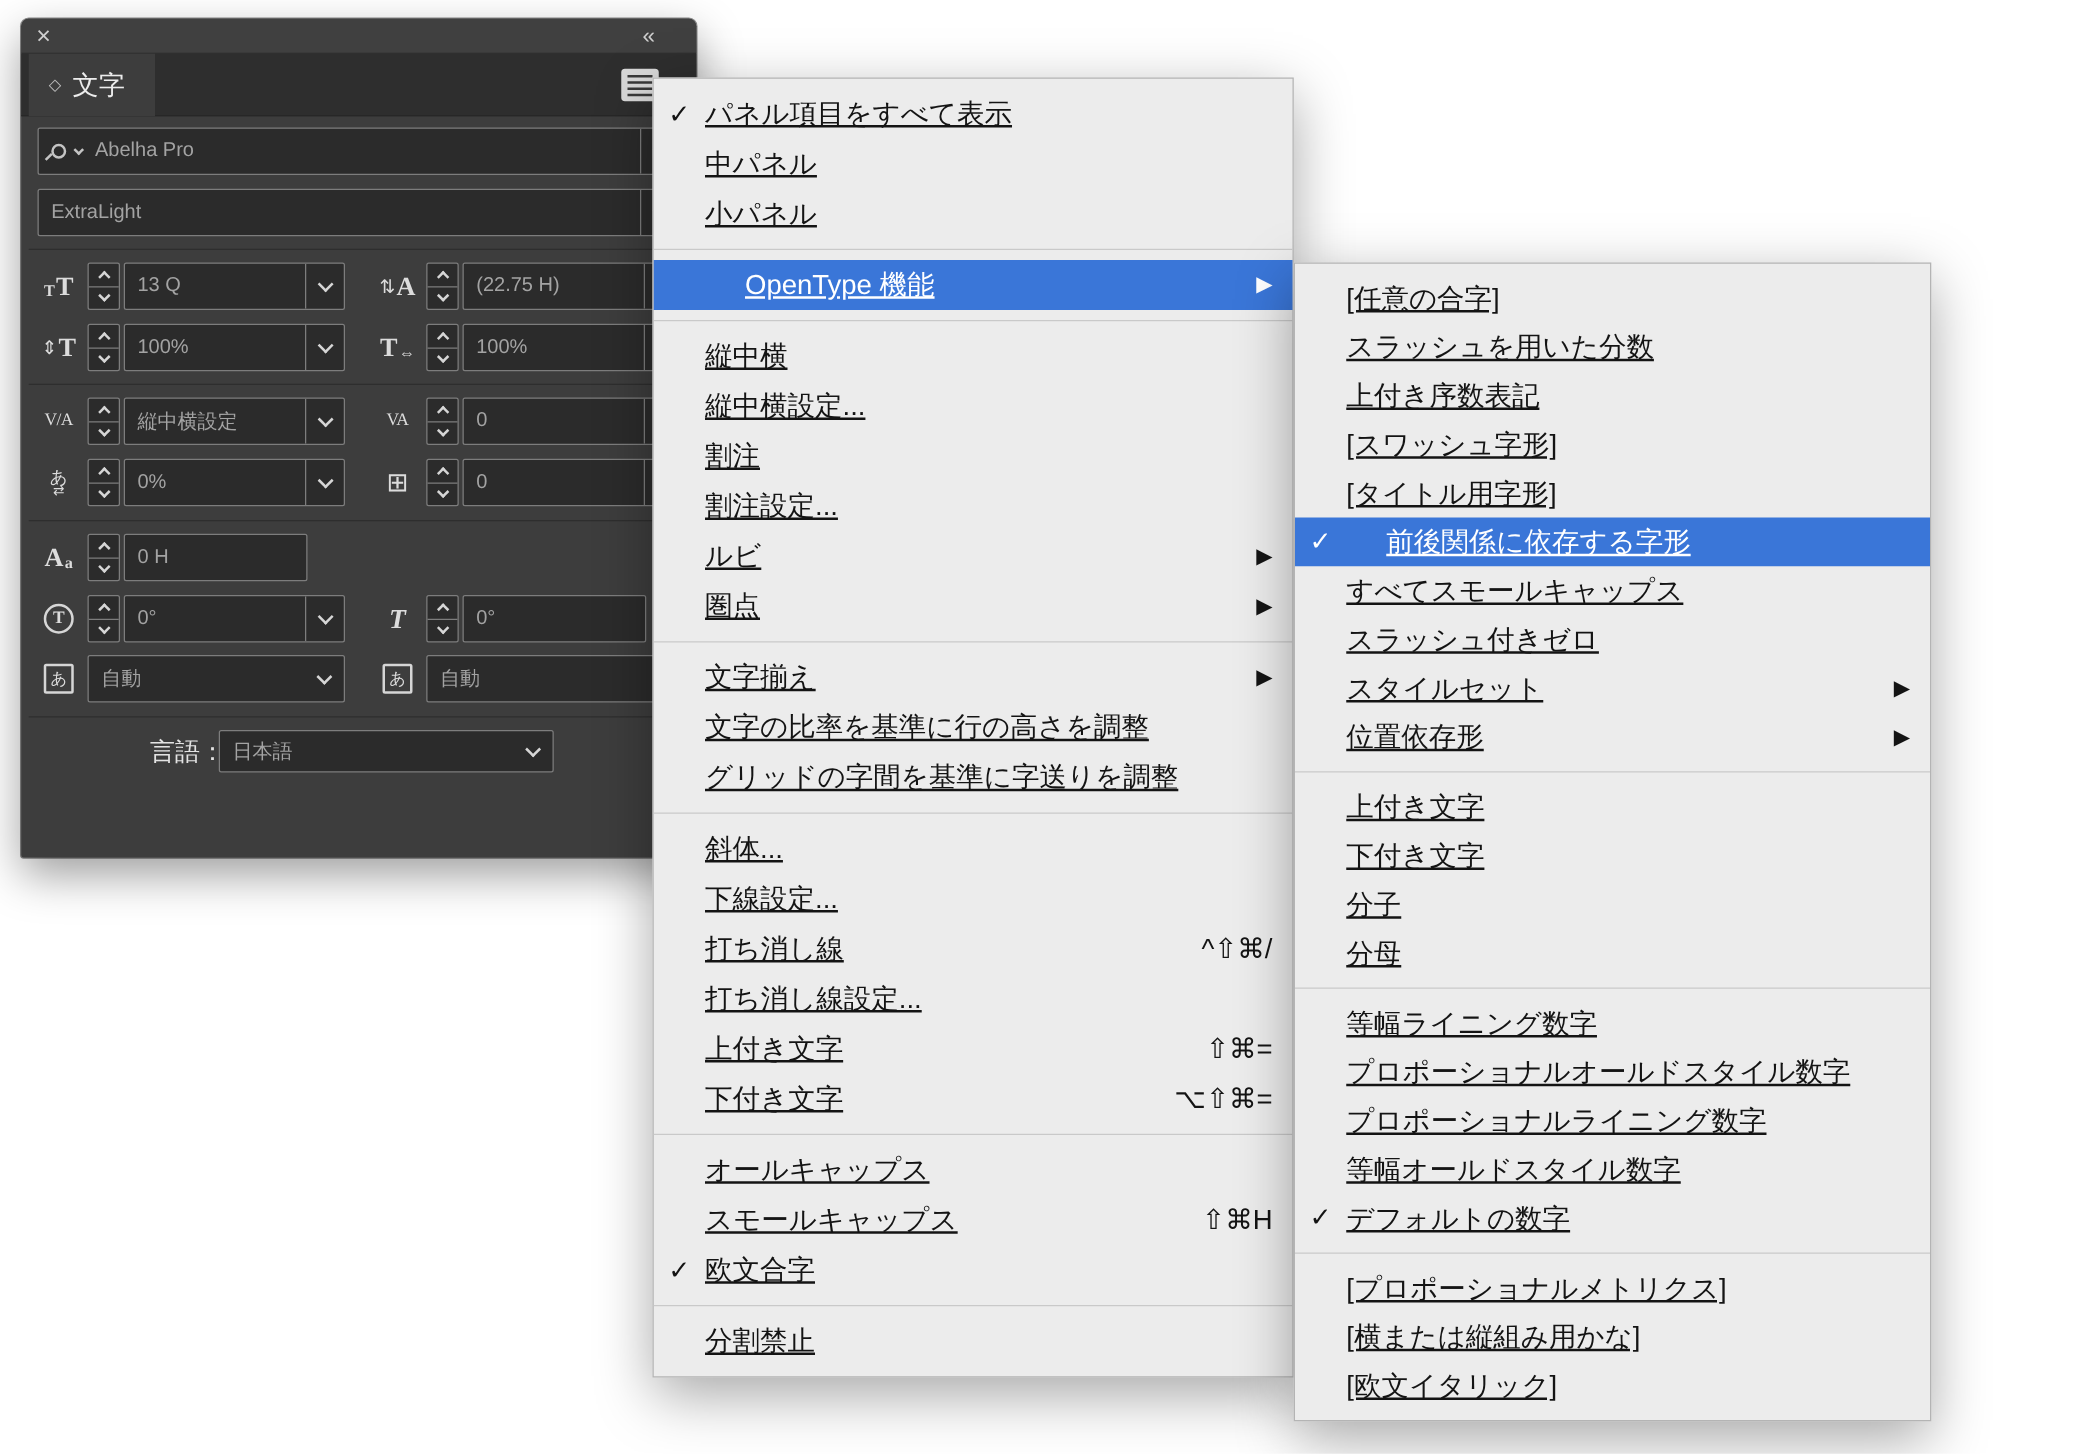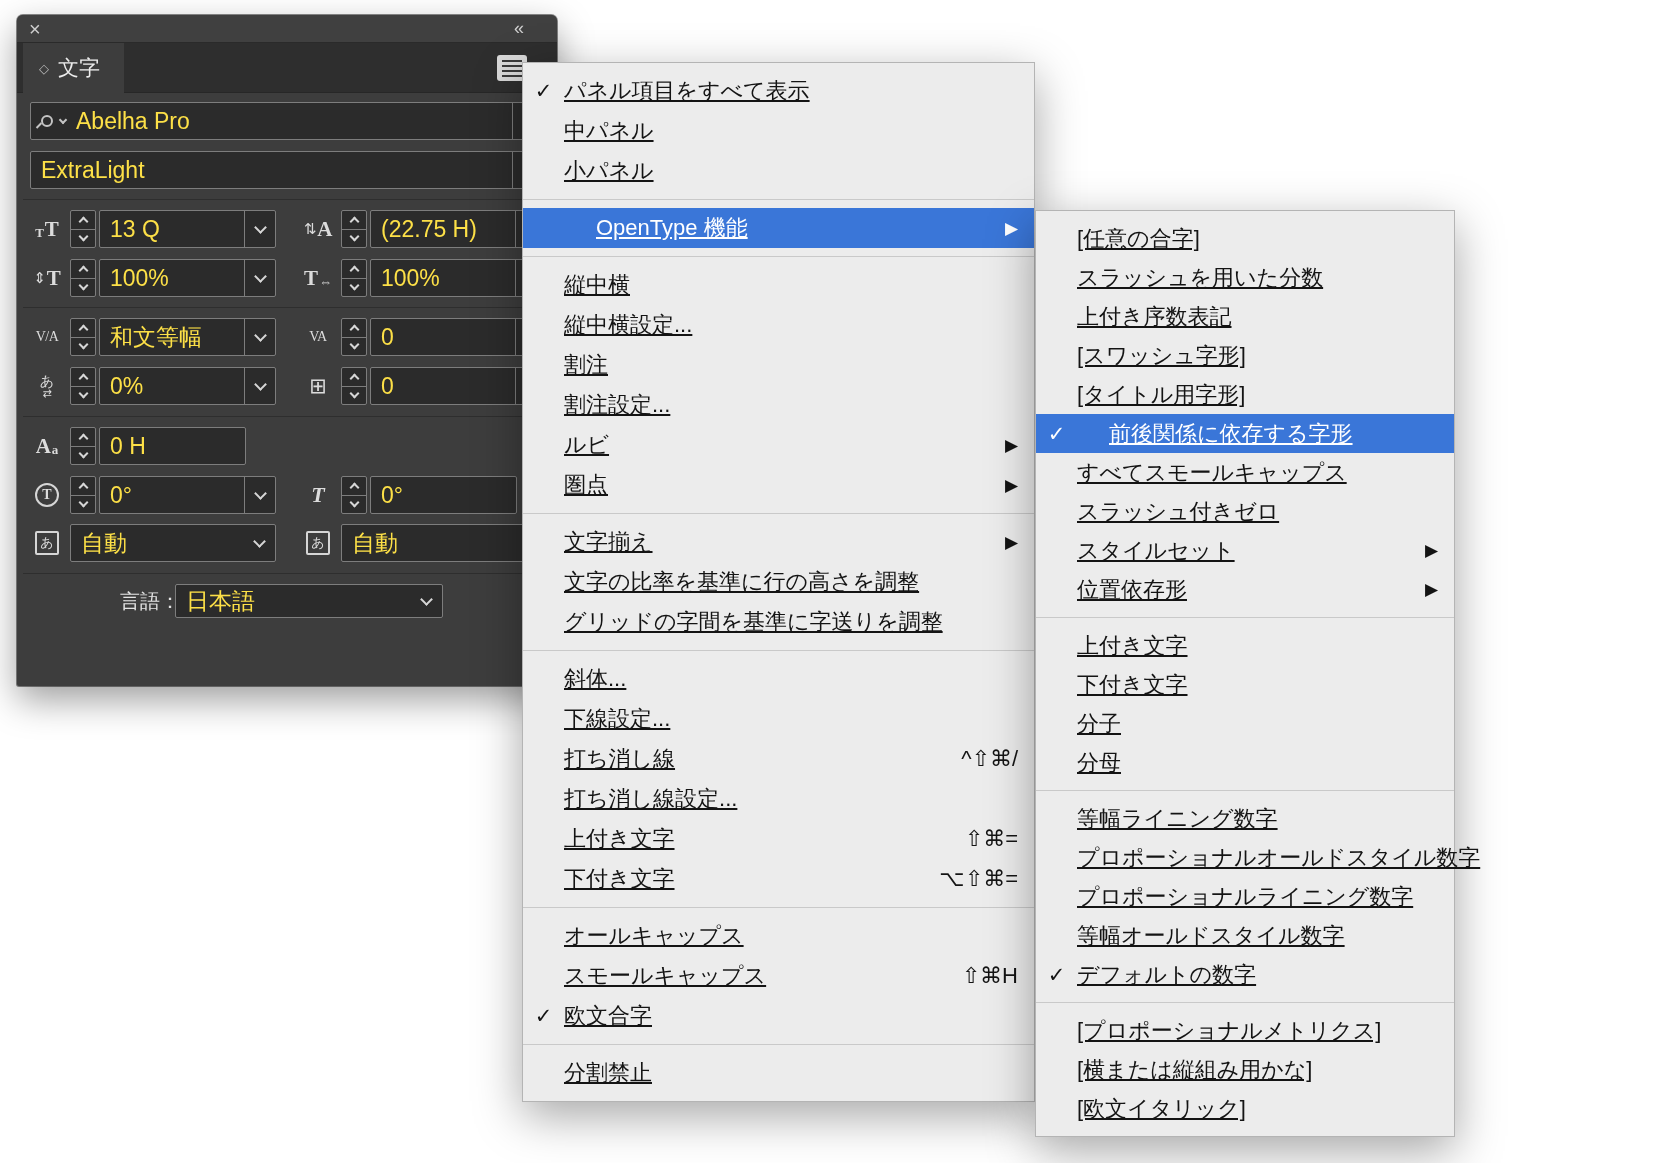--- a/index.html
+++ b/index.html
@@ -30,21 +30,21 @@
     justify-content:center; color:#dcdcdc; gap:1px; }
 
   .stepper { position:absolute; top:0; width:26px; height:38px; background:#2b2b2b;
     border:1px solid #7d7d7d; border-radius:2px; display:flex; flex-direction:column; }
   .stepper .half { flex:1; display:flex; align-items:center; justify-content:center; }
   .stepper .half.up { border-bottom:1px solid #7d7d7d; }
   .cu { width:7px; height:7px; border:solid #d6d6d6; border-width:2px 0 0 2px; transform:rotate(45deg); margin-top:3px; }
   .cd { width:7px; height:7px; border:solid #d6d6d6; border-width:0 2px 2px 0; transform:rotate(45deg); margin-bottom:3px; }
 
   .fieldbox { position:absolute; top:0; height:38px; background:#2b2b2b; border:1px solid #7d7d7d;
-    border-radius:2px; display:flex; align-items:center; color:#fde047; font-size:23px; overflow:hidden; }
+    border-radius:2px; display:flex; align-items:center; color:#a3a3a3; font-size:16px; overflow:hidden; }
   .fieldtext { flex:1; padding-left:10px; white-space:nowrap; }
   .ddseg { width:31px; height:100%; border-left:1px solid #7d7d7d; display:flex; align-items:center;
     justify-content:center; flex:0 0 auto; }
   .ddseg.nodiv { border-left:none; }
   .chev { width:9px; height:9px; border:solid #d6d6d6; border-width:0 2px 2px 0; transform:rotate(45deg); margin-top:-4px; }
 
   .mag { width:12px; height:12px; border:2px solid #c4c4c4; border-radius:50%; margin-left:10px;
     position:relative; flex:0 0 auto; }
   .mag::after { content:""; position:absolute; left:-5px; bottom:-4px; width:2px; height:7px;
     background:#c4c4c4; transform:rotate(45deg); }
@@ -63,21 +63,21 @@
   .ital { font-family:"Liberation Serif","DejaVu Serif",serif; font-style:italic; font-size:22px; font-weight:600; }
   .boxed { width:24px; height:24px; border:2px solid #d6d6d6; border-radius:2px; display:flex;
     align-items:center; justify-content:center; font-size:13px; font-style:normal; }
   .langlabel { position:absolute; left:13px; width:150px; top:0; height:34px; display:flex;
     align-items:center; justify-content:flex-end; color:#e3e3e3; font-size:20px; }
 
   
   .menu { position:absolute; background:#ececec; border:1px solid #b4b4b4;
     box-shadow:0 14px 44px rgba(0,0,0,.35); padding:8px 0; }
   .menu1 { left:522px; top:62px; width:513px; z-index:5; }
-  .menu2 { left:1035px; top:210px; width:420px; z-index:6; }
+  .menu2 { left:1035px; top:210px; width:510px; z-index:6; }
   .mi { display:flex; align-items:center; padding-right:16px; font-size:22px; color:#141414; }
   .menu1 .mi { height:40px; }
   .menu2 .mi { height:39px; }
   .mi .check { width:41px; text-align:center; font-size:21px; flex:0 0 auto; }
   .mi .label { flex:1; white-space:nowrap;text-decoration:underline; }
   .mi .shortcut { margin-left:24px; white-space:nowrap; }
   .mi .arrow { margin-left:24px; font-size:17px; }
   .mi.hl { color:#ffffff;gap:32px; }
   .msep { height:1px; background:#c9c9c9; margin:8px 0; }
 </style>
@@ -214,21 +214,21 @@
           </span>
         <span class="stepper" style="left:53px">
             <span class="half up">
               <i class="cu"></i>
             </span>
             <span class="half">
               <i class="cd"></i>
             </span>
           </span>
         <div class="fieldbox" style="left:82px;width:177px">
-          <span class="fieldtext">和文等幅</span>
+          <span class="fieldtext">縦中横設定</span>
           <span class="ddseg">
               <span class="chev"></span>
             </span>
         </div>
         <span class="picon" style="left:281px">
             <i class="g-txt">VA</i>
           </span>
         <span class="stepper" style="left:324px">
             <span class="half up">
               <i class="cu"></i>

